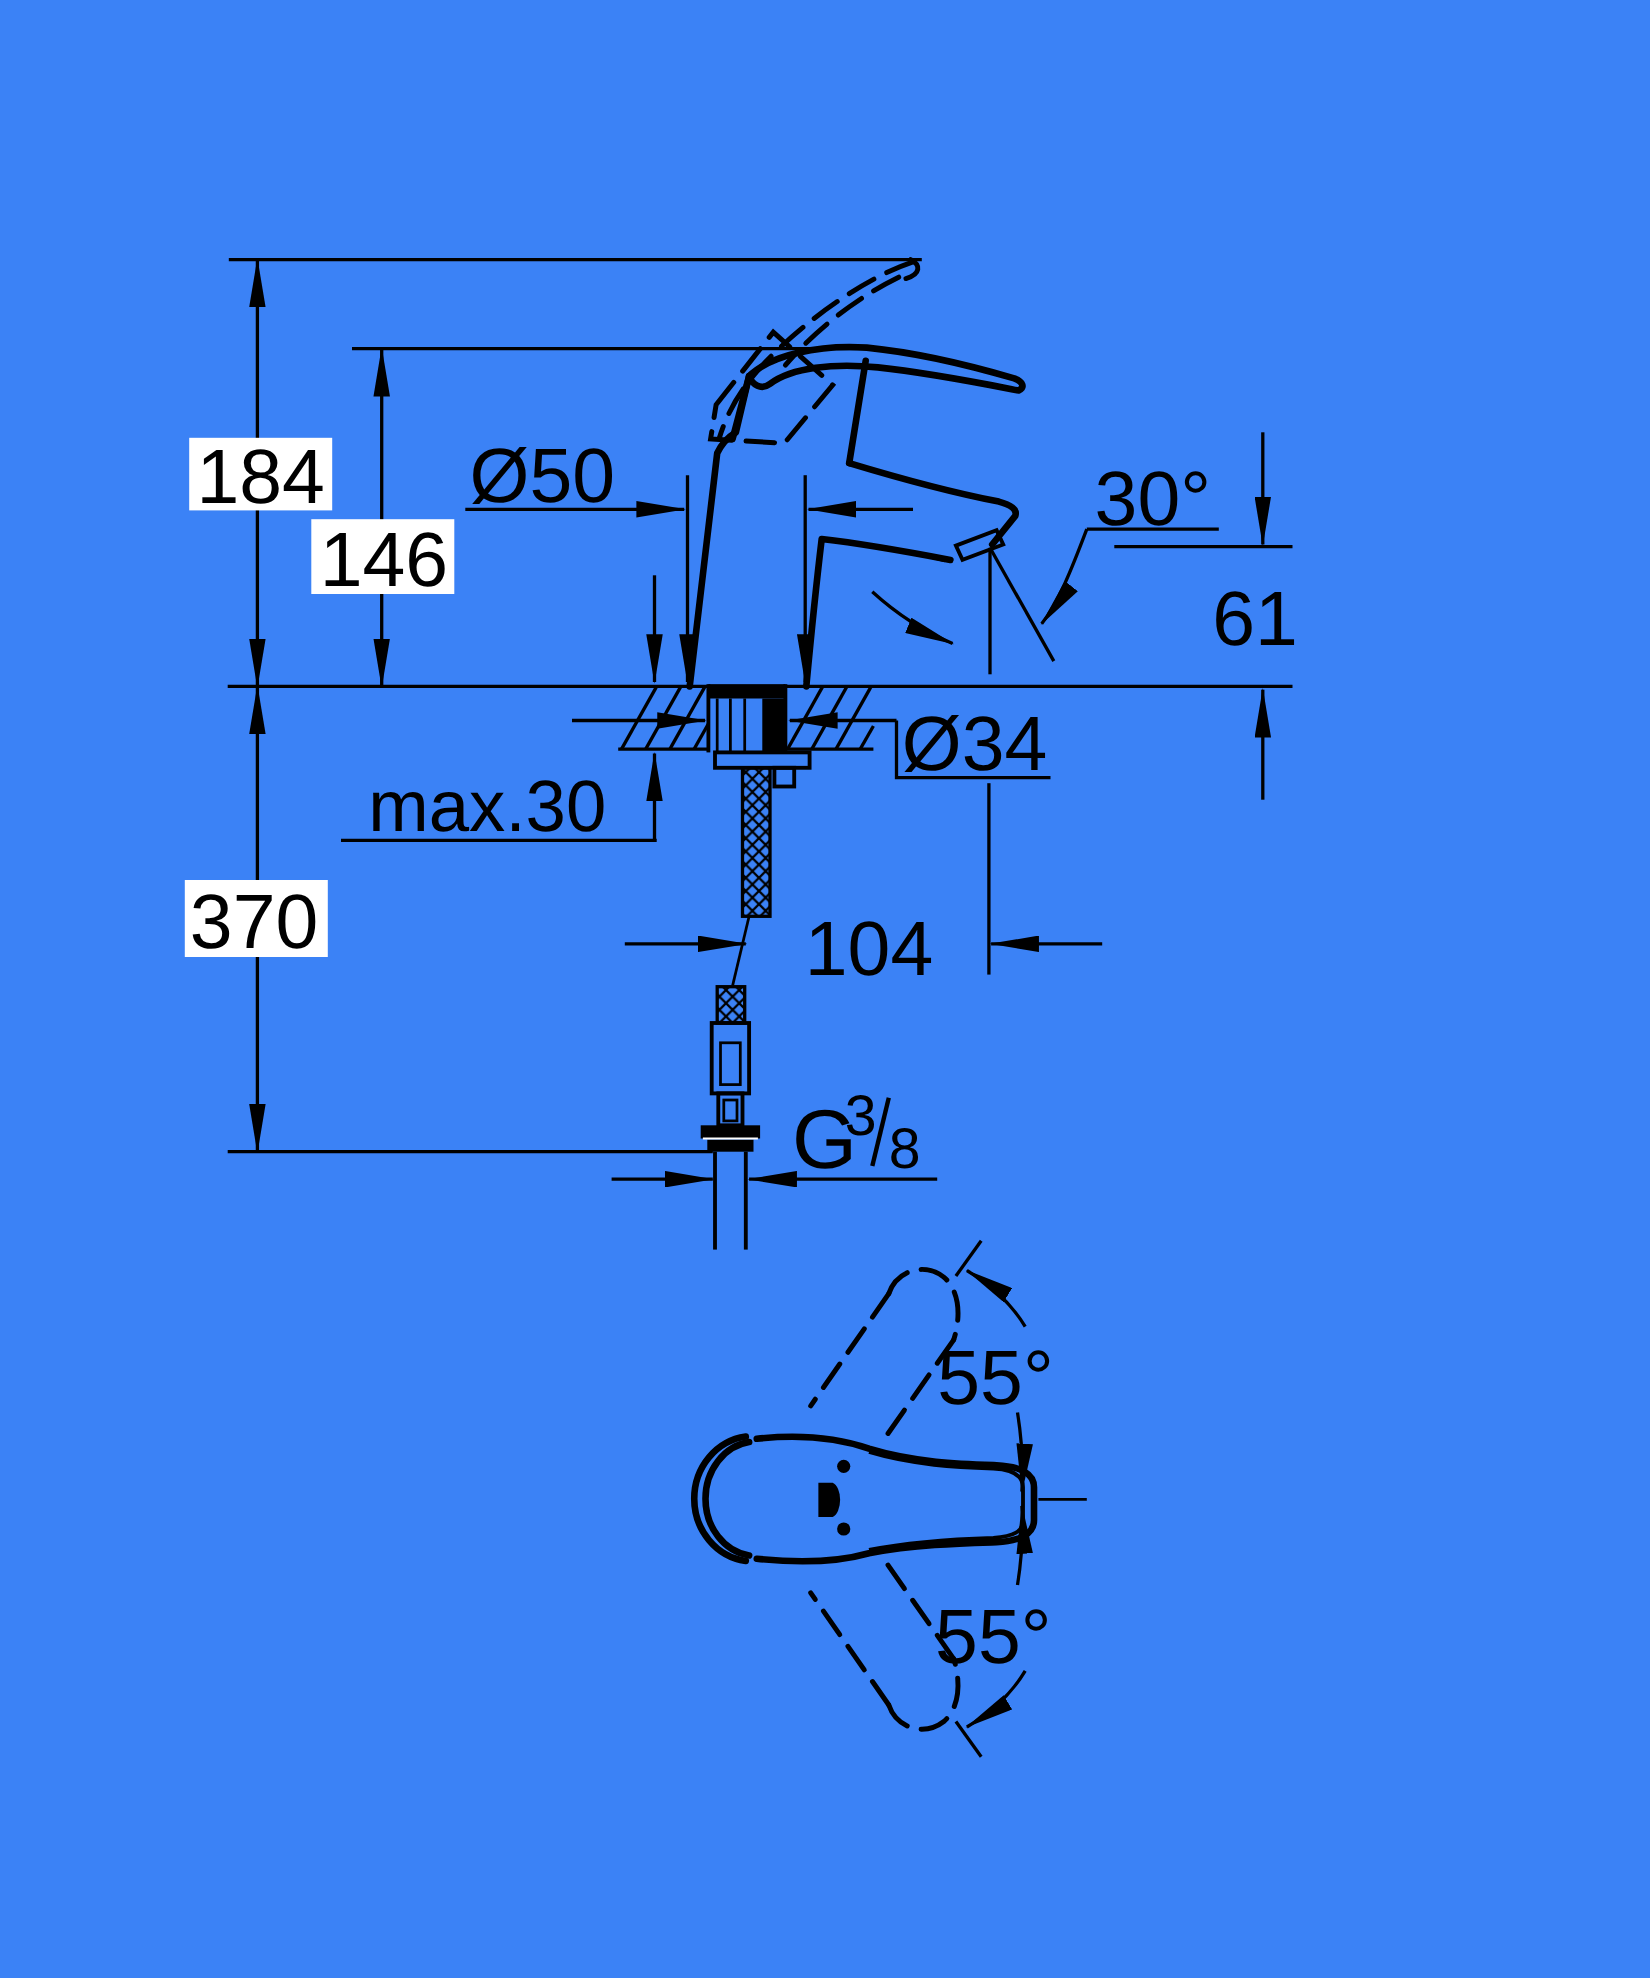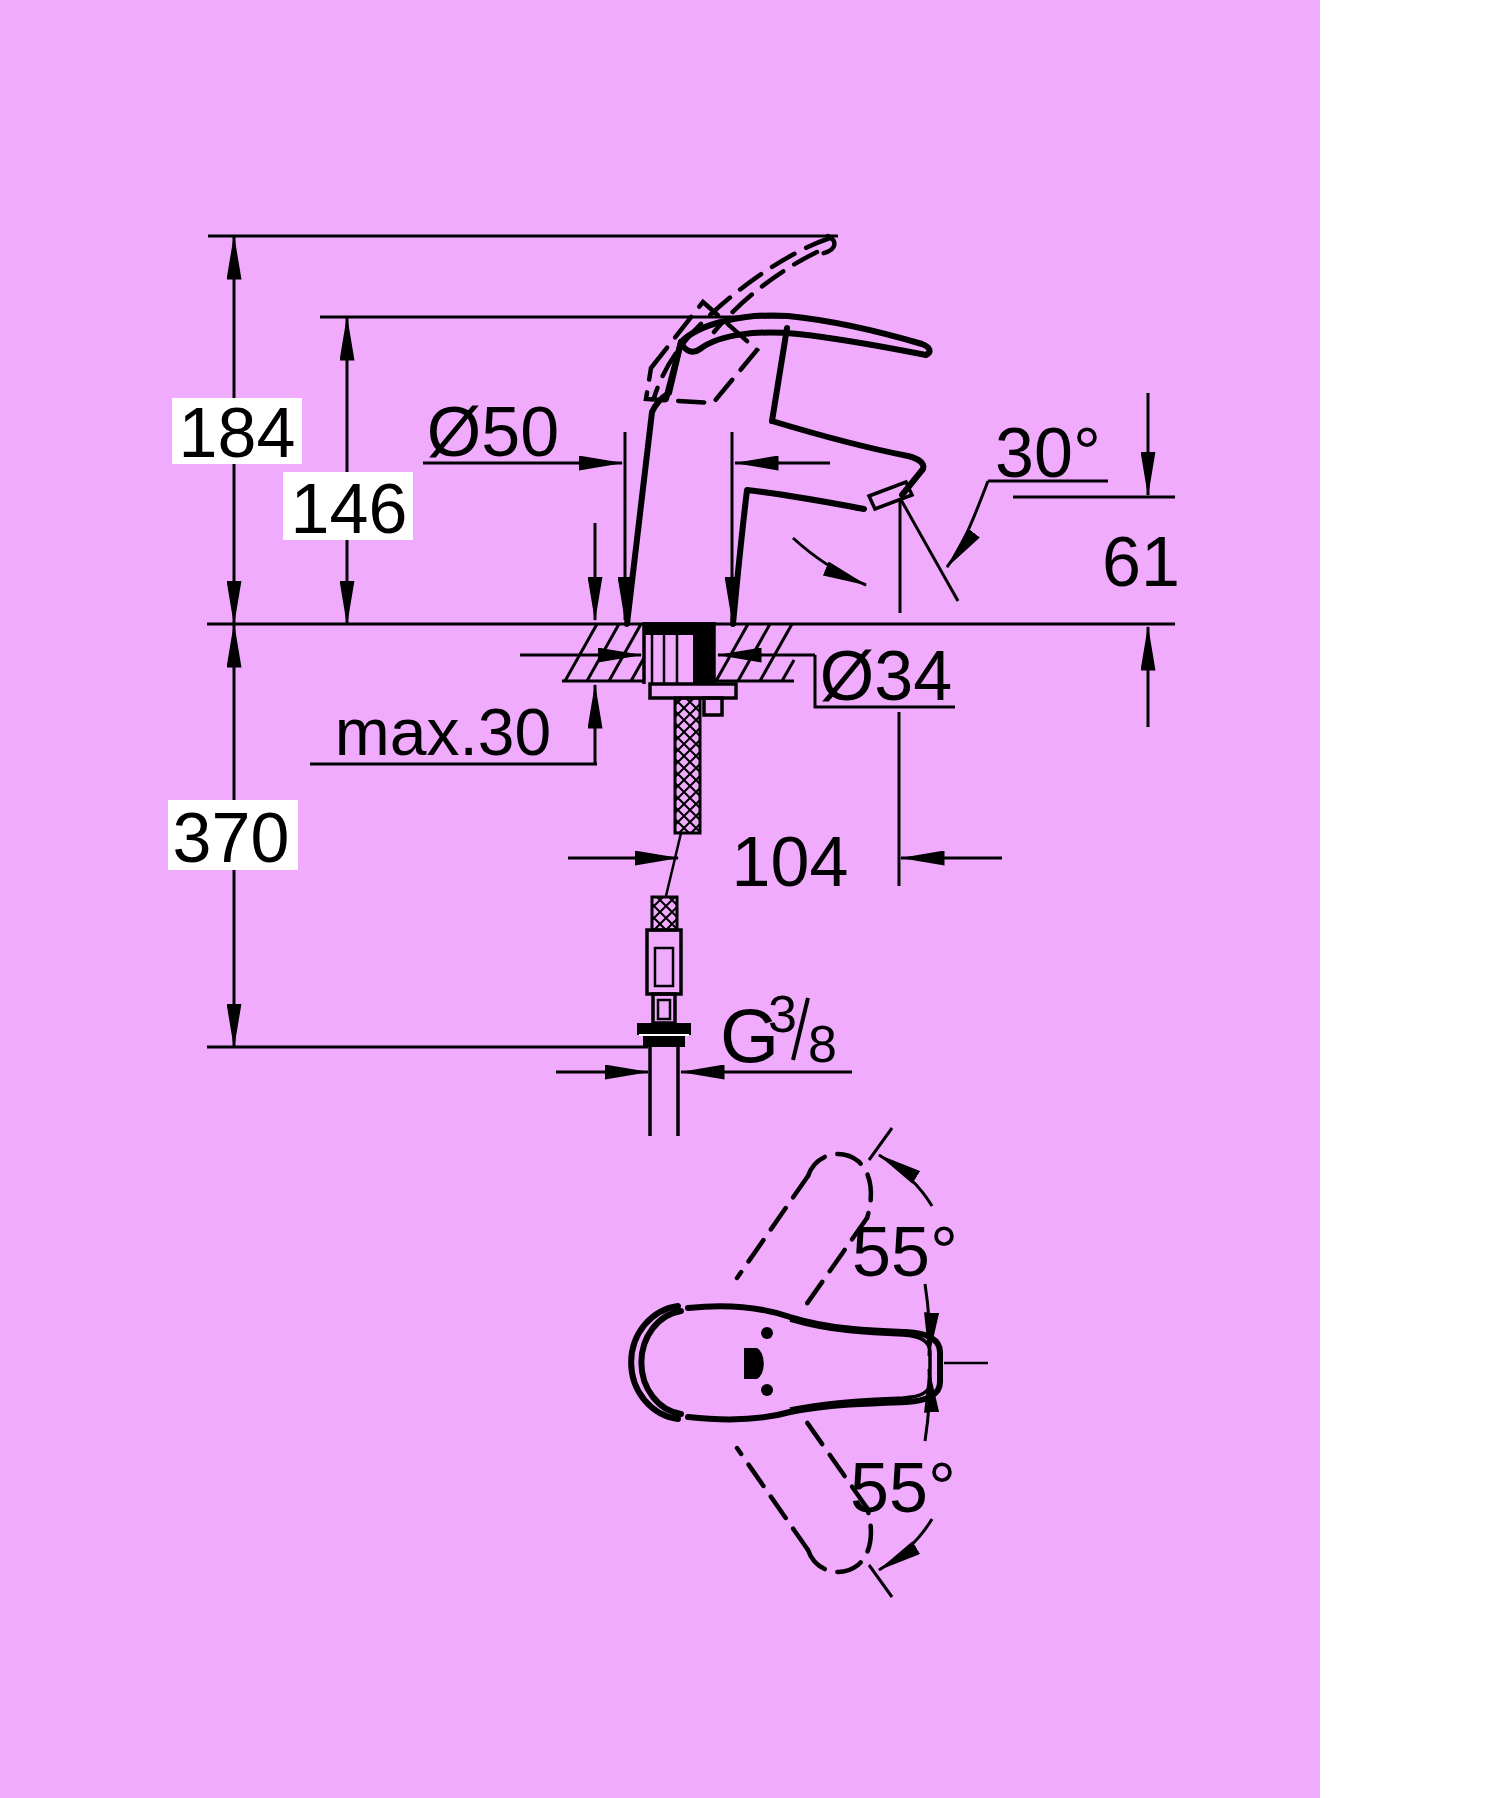--- a/index.html
+++ b/index.html
@@ -1,16 +1,16 @@
 <!DOCTYPE html>
 <html><head>
 <meta charset="utf-8">
 <style>
   html,body{margin:0;padding:0;background:#fff;}
-  .stage{position:relative;width:1320px;height:1798px;background:#f0abfc;overflow:hidden;
+  .stage{position:relative;width:1500px;height:1798px;background:#3b82f6;overflow:hidden;
          font-family:"Liberation Sans",sans-serif;}
   svg{position:absolute;left:0;top:0;}
   text{fill:#000;font-family:"Liberation Sans",sans-serif;}
   .dimtxt{font-size:70px;}
   .dimtxt-small{font-size:66px;}
   .thread-main{font-size:76px;}
   .thread-frac{font-size:52px;}
   .thin{stroke:#000;stroke-width:3;fill:none;}
   .thick{stroke:#000;stroke-width:6;fill:none;stroke-linecap:round;stroke-linejoin:round;}
   .med{stroke:#000;stroke-width:3.5;fill:none;}

